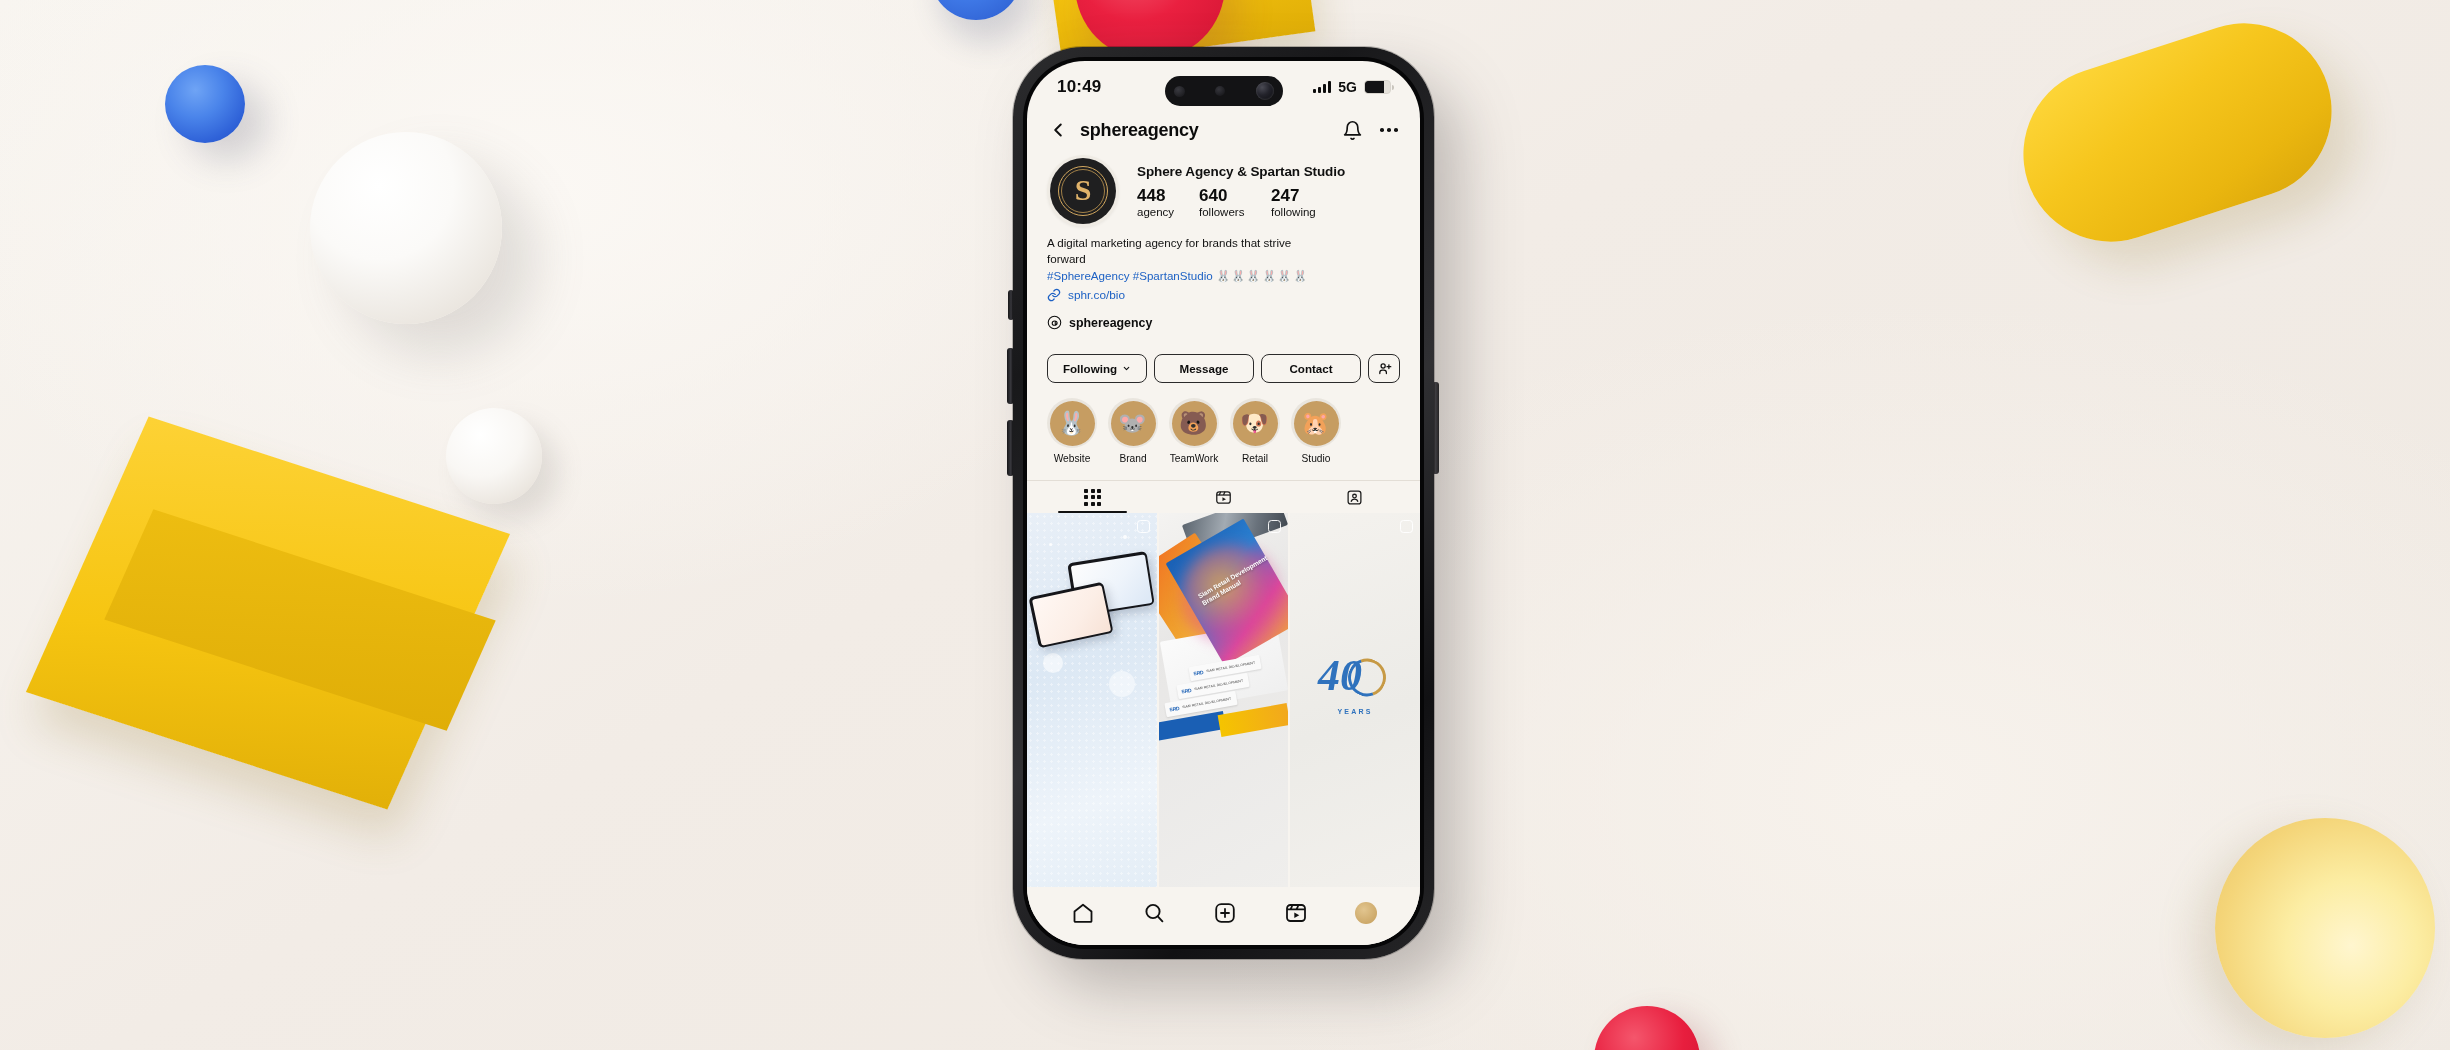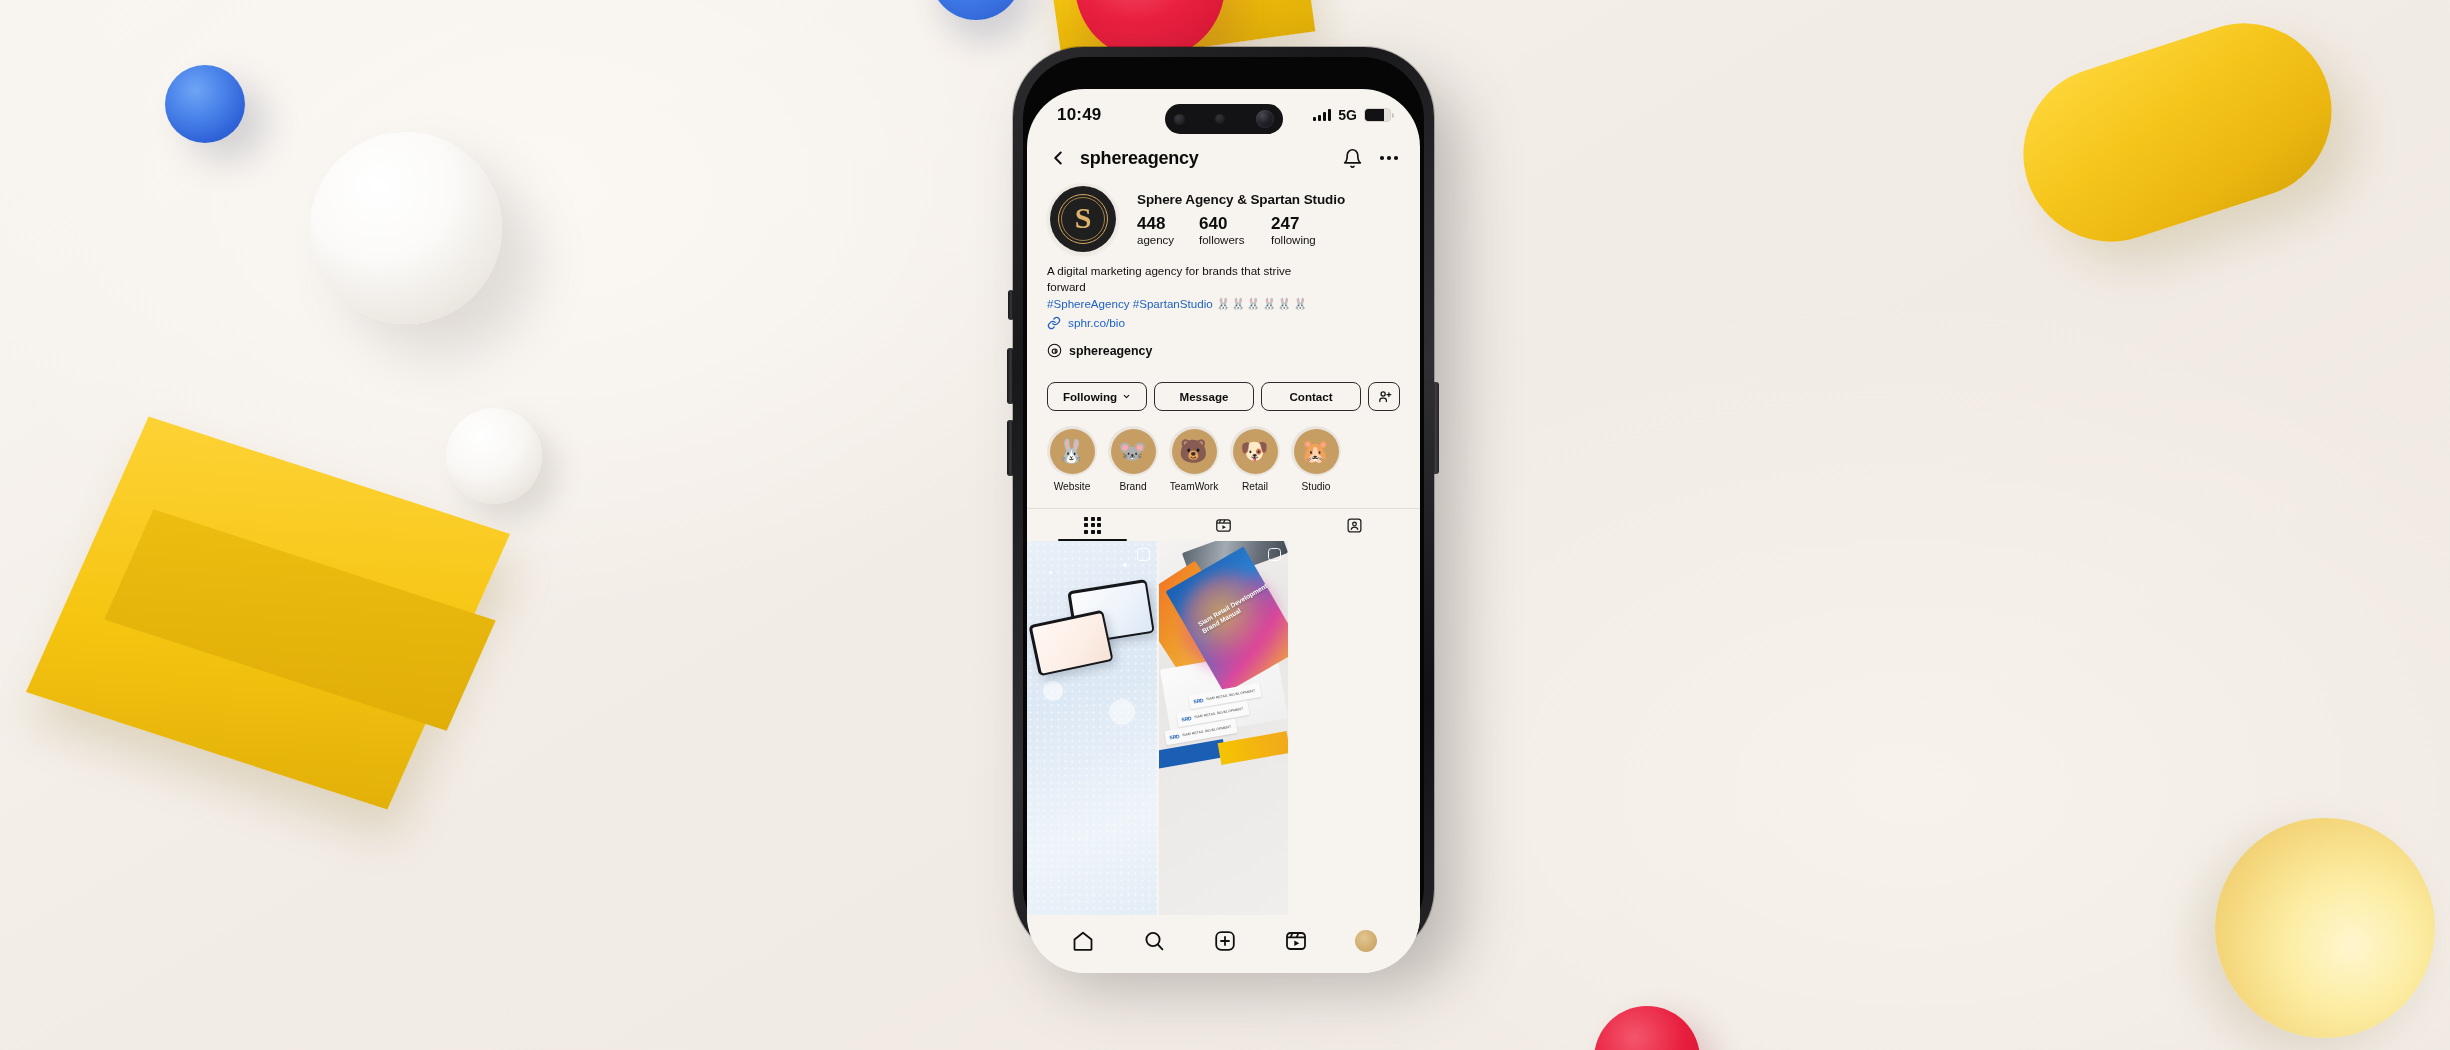--- a/index.html
+++ b/index.html
@@ -121,21 +121,21 @@
     border-radius:62px;
     background:#060607;
     padding:4px;
   }
   #screen {
     width:100%; height:100%;
     border-radius:58px;
     background:#f7f4ef;
     overflow:hidden;
     position:relative;
-    display:flex; flex-direction:column;margin-top:28px;
+    display:flex; flex-direction:column;
   }
 
   
   .btn-side { position:absolute; background:linear-gradient(90deg,#141416,#35353a,#121214); border-radius:3px; }
   .btn-silent { left:1008px; top:290px;  width:6px; height:30px; }
   .btn-volup  { left:1007px; top:348px;  width:7px; height:56px; }
   .btn-voldn  { left:1007px; top:420px;  width:7px; height:56px; }
   .btn-power  { left:1432px; top:382px;  width:7px; height:92px;
                 background:linear-gradient(90deg,#121214,#35353a,#141416); }
 
@@ -631,20 +631,30 @@
         <b>SRD</b>
         <s>SIAM RETAIL DEVELOPMENT</s>
       </div>
       <div class="card c3">
         <b>SRD</b>
         <s>SIAM RETAIL DEVELOPMENT</s>
       </div>
       <div class="multi-ico"></div>
     </div>
 
+    <div class="post p3">
+      <div class="logo40">
+        <div class="fourty">
+          <div class="num4">40</div>
+          <div class="ring"></div>
+        </div>
+        <div class="years">YEARS</div>
+      </div>
+      <div class="multi-ico"></div>
+    </div>
 
   </div>
 
   <div class="botnav">
     <svg class="nav-ico" viewBox="0 0 24 24" fill="none" stroke="#111" stroke-width="1.8" stroke-linejoin="round">
       <path d="M3.5 10.5 12 3.8l8.5 6.7V20a.8.8 0 0 1-.8.8H4.3a.8.8 0 0 1-.8-.8z"></path>
     </svg>
     <svg class="nav-ico" viewBox="0 0 24 24" fill="none" stroke="#111" stroke-width="1.9" stroke-linecap="round">
       <circle cx="11" cy="10.5" r="6.6"></circle>
       <line x1="16" y1="15.6" x2="20.4" y2="20.3"></line>

